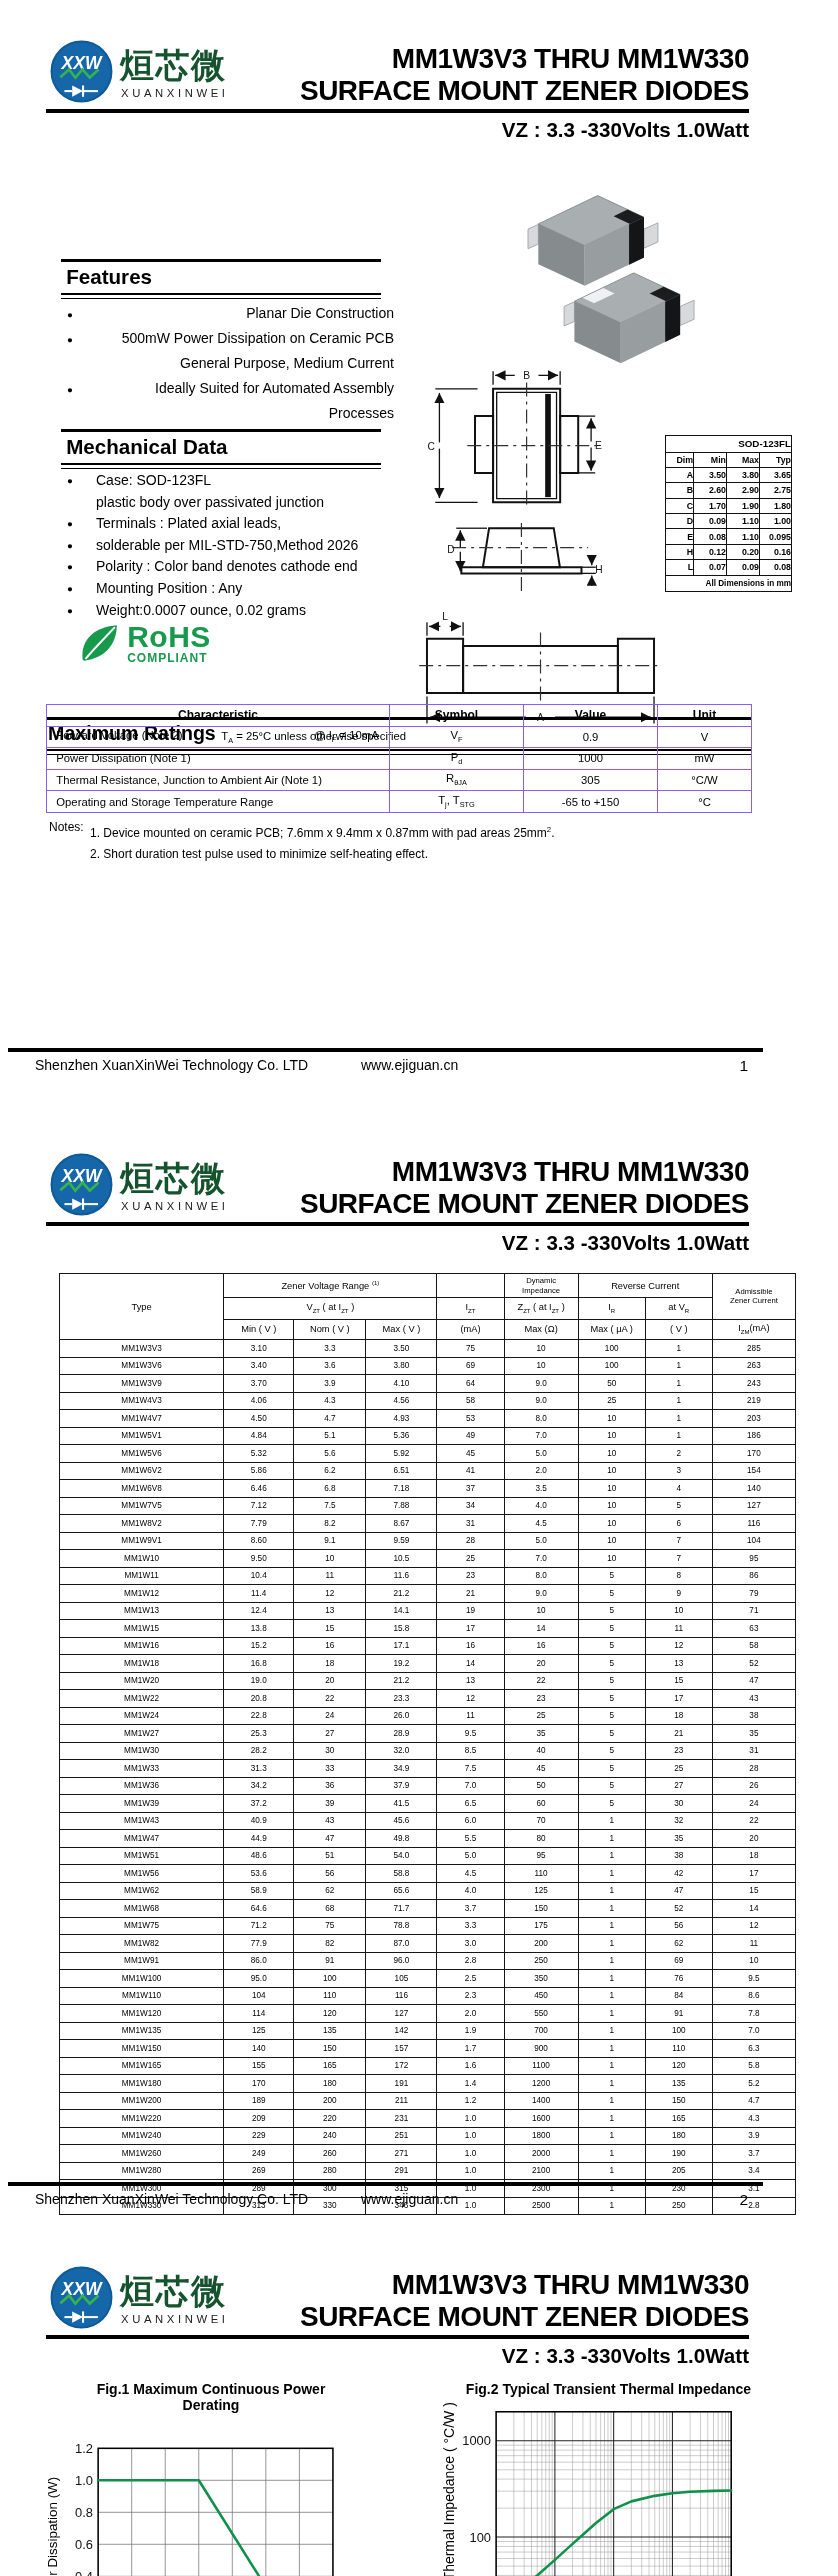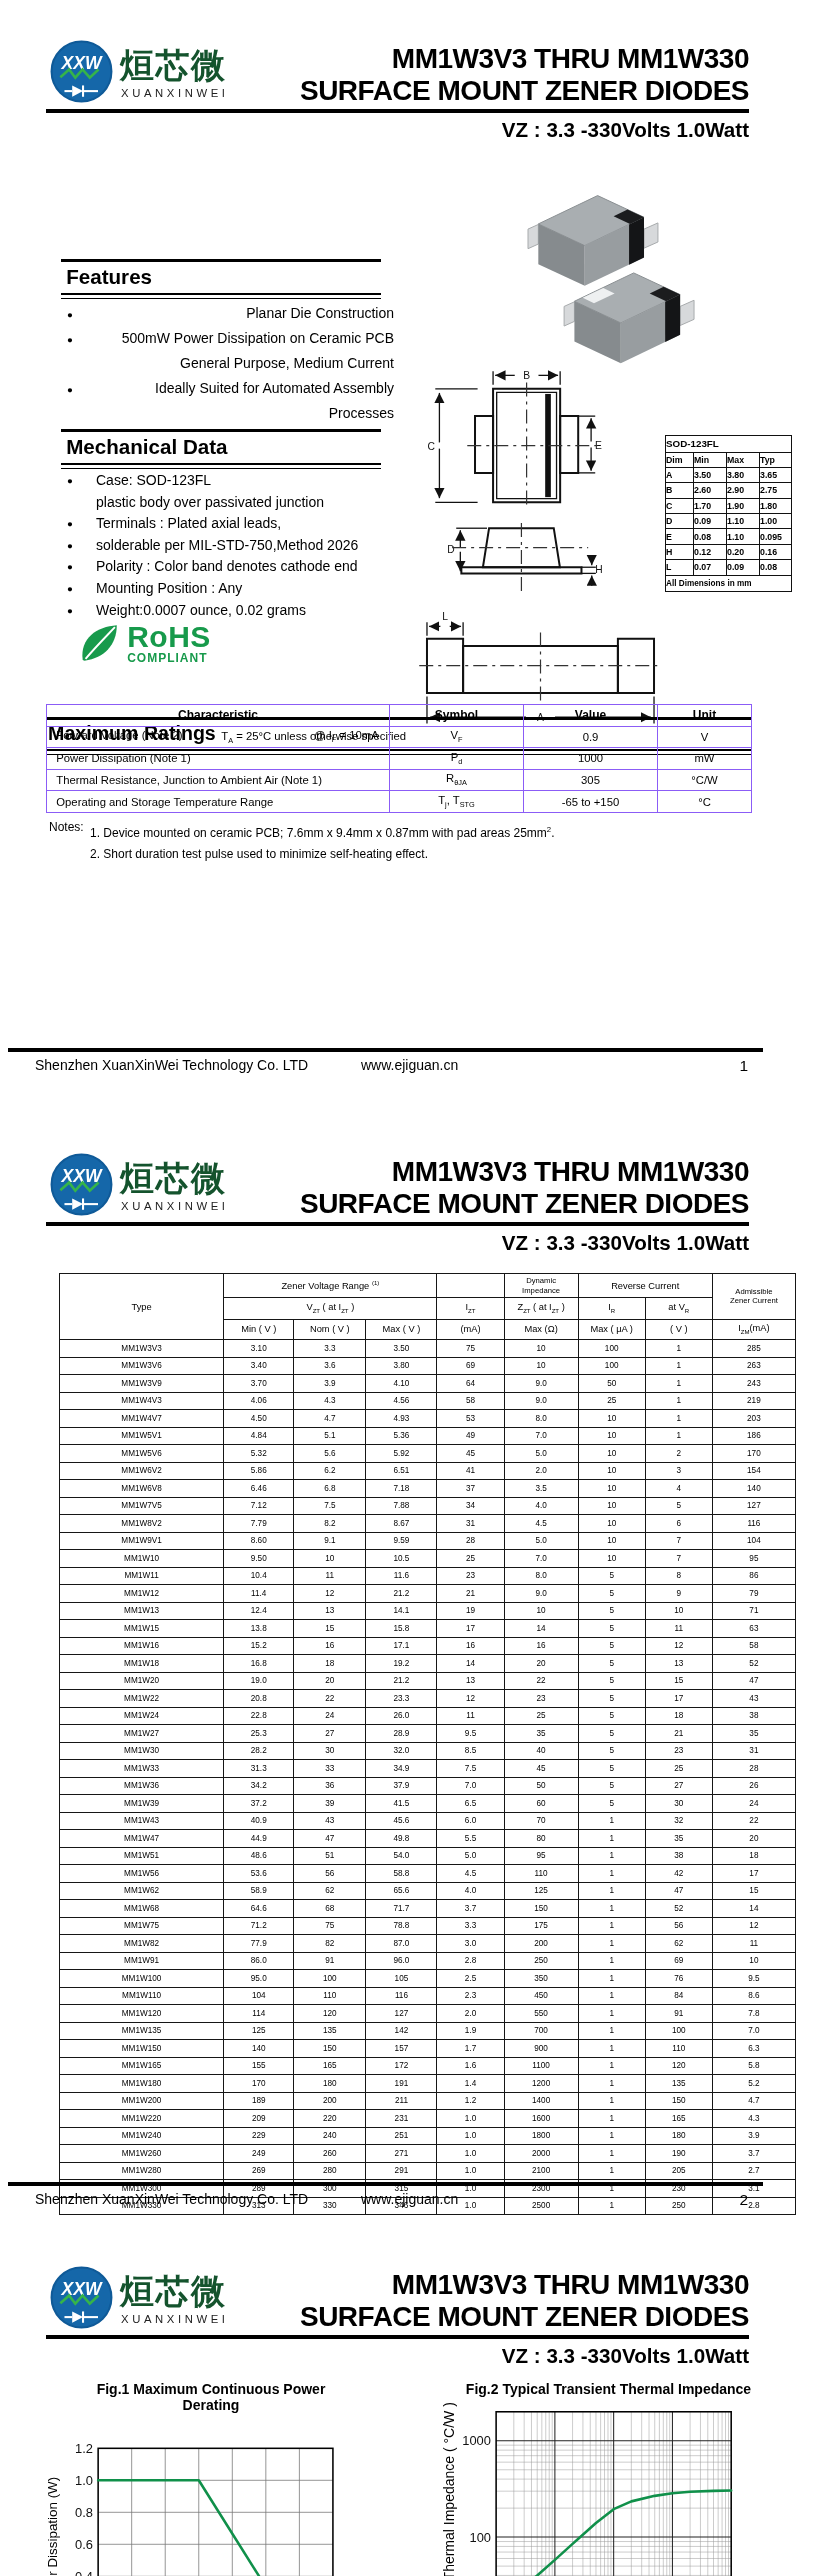--- a/index.html
+++ b/index.html
@@ -41,21 +41,21 @@
   
   svg{overflow:visible;}
   .draw line,.draw rect,.draw polygon,.draw path{vector-effect:non-scaling-stroke;}
   .dln{stroke:#111;stroke-width:2;fill:none;}
   .dthin{stroke:#111;stroke-width:1.3;fill:none;}
   .dash{stroke:#333;stroke-width:1.2;fill:none;stroke-dasharray:14 5 3 5;}
   .dtxt{font-size:20px;fill:#111;}
 
   
   .dim-table{position:absolute;left:665px;top:435px;width:126px;border-collapse:collapse;
-             table-layout:fixed;text-align:left;border:1.5px solid #111;}
+             table-layout:fixed;text-align:right;border:1.5px solid #111;}
   .dim-table th,.dim-table td{border:1px solid #111;font-size:8.8px;font-weight:bold;height:14.4px;padding:0;}
   .dim-table .dt-title{font-size:9.8px;height:15.5px;}
   .dim-table tfoot td{font-size:8.2px;height:15.5px;}
 
   
   .mr-head{position:absolute;left:46px;top:669px;width:705px;margin-top:48px;}
   .mr-title{font-size:19.6px;font-weight:bold;padding:2.1px 0 4.1px 2.1px;}
   .mr-cond{font-size:11.3px;font-weight:normal;}
   .mr-table{position:absolute;left:46px;top:704px;width:705px;border-collapse:collapse;
             table-layout:fixed;text-align:center;border:1.5px solid #161616;}
@@ -970,21 +970,21 @@
           </tr>
           <tr>
             <td>MM1W280</td>
             <td>269</td>
             <td>280</td>
             <td>291</td>
             <td>1.0</td>
             <td>2100</td>
             <td>1</td>
             <td>205</td>
-            <td>2.7</td>
+            <td>3.4</td>
           </tr>
           <tr>
             <td>MM1W300</td>
             <td>289</td>
             <td>300</td>
             <td>315</td>
             <td>1.0</td>
             <td>2300</td>
             <td>1</td>
             <td>230</td>

